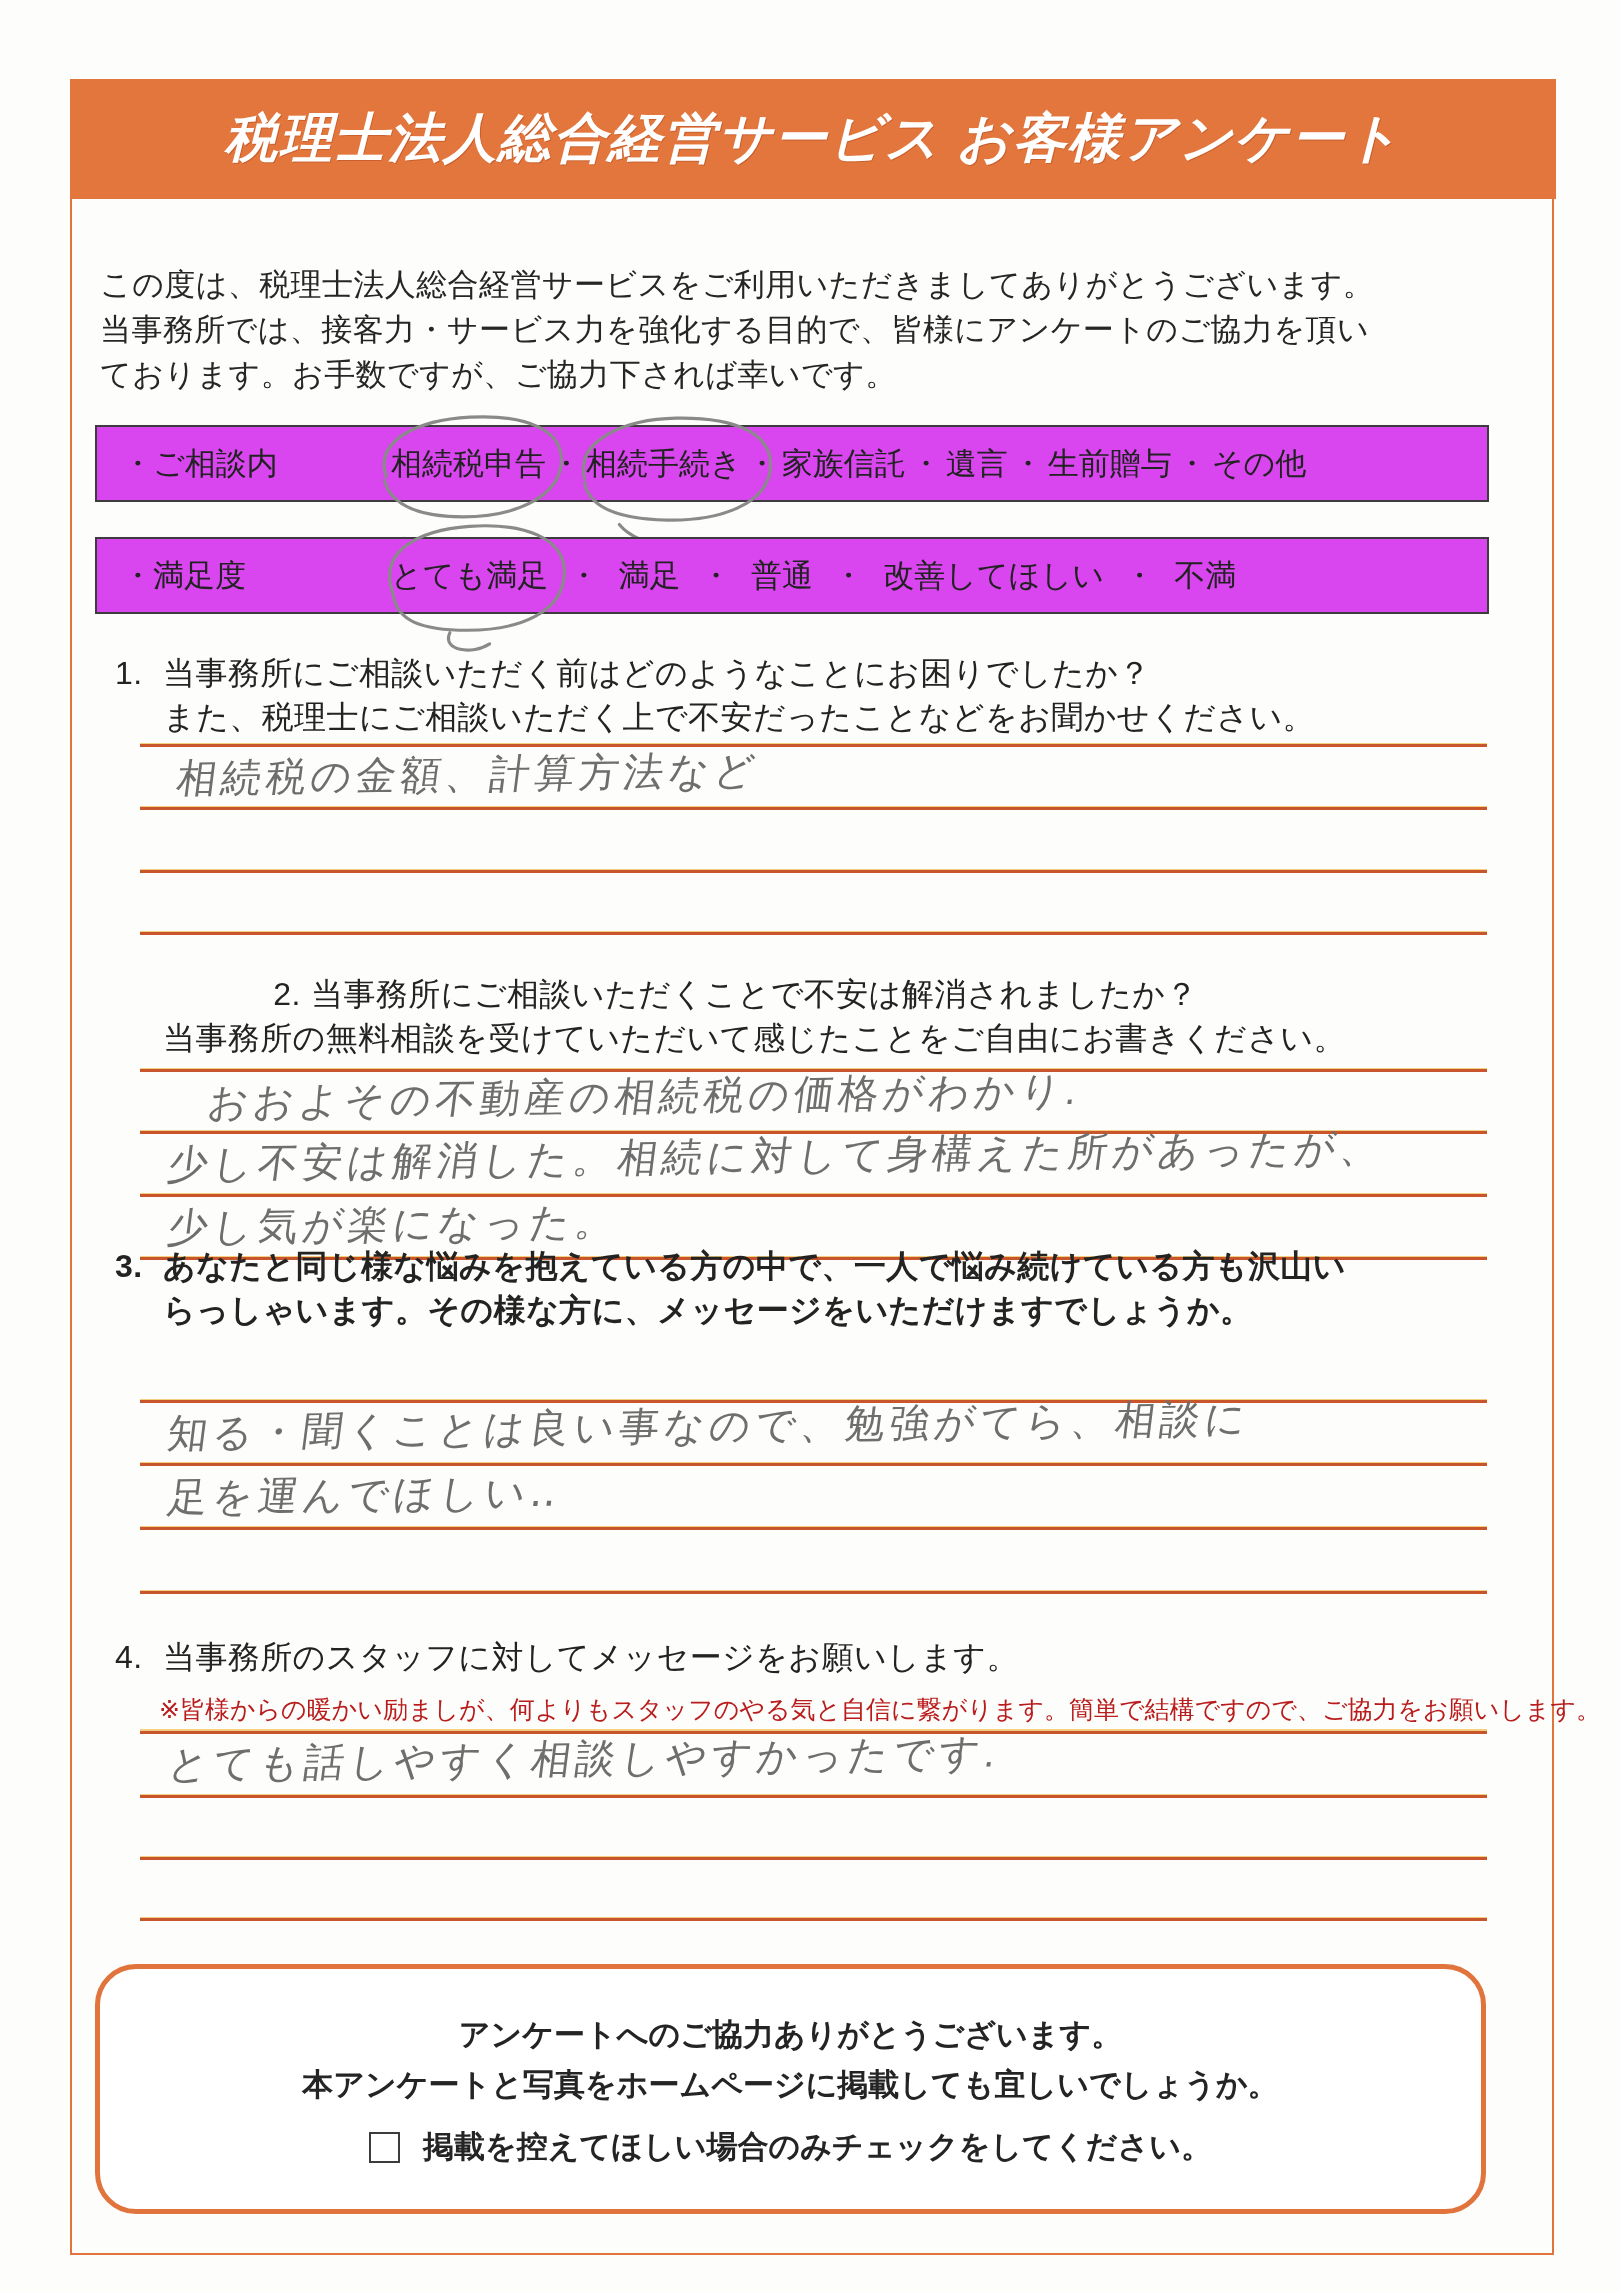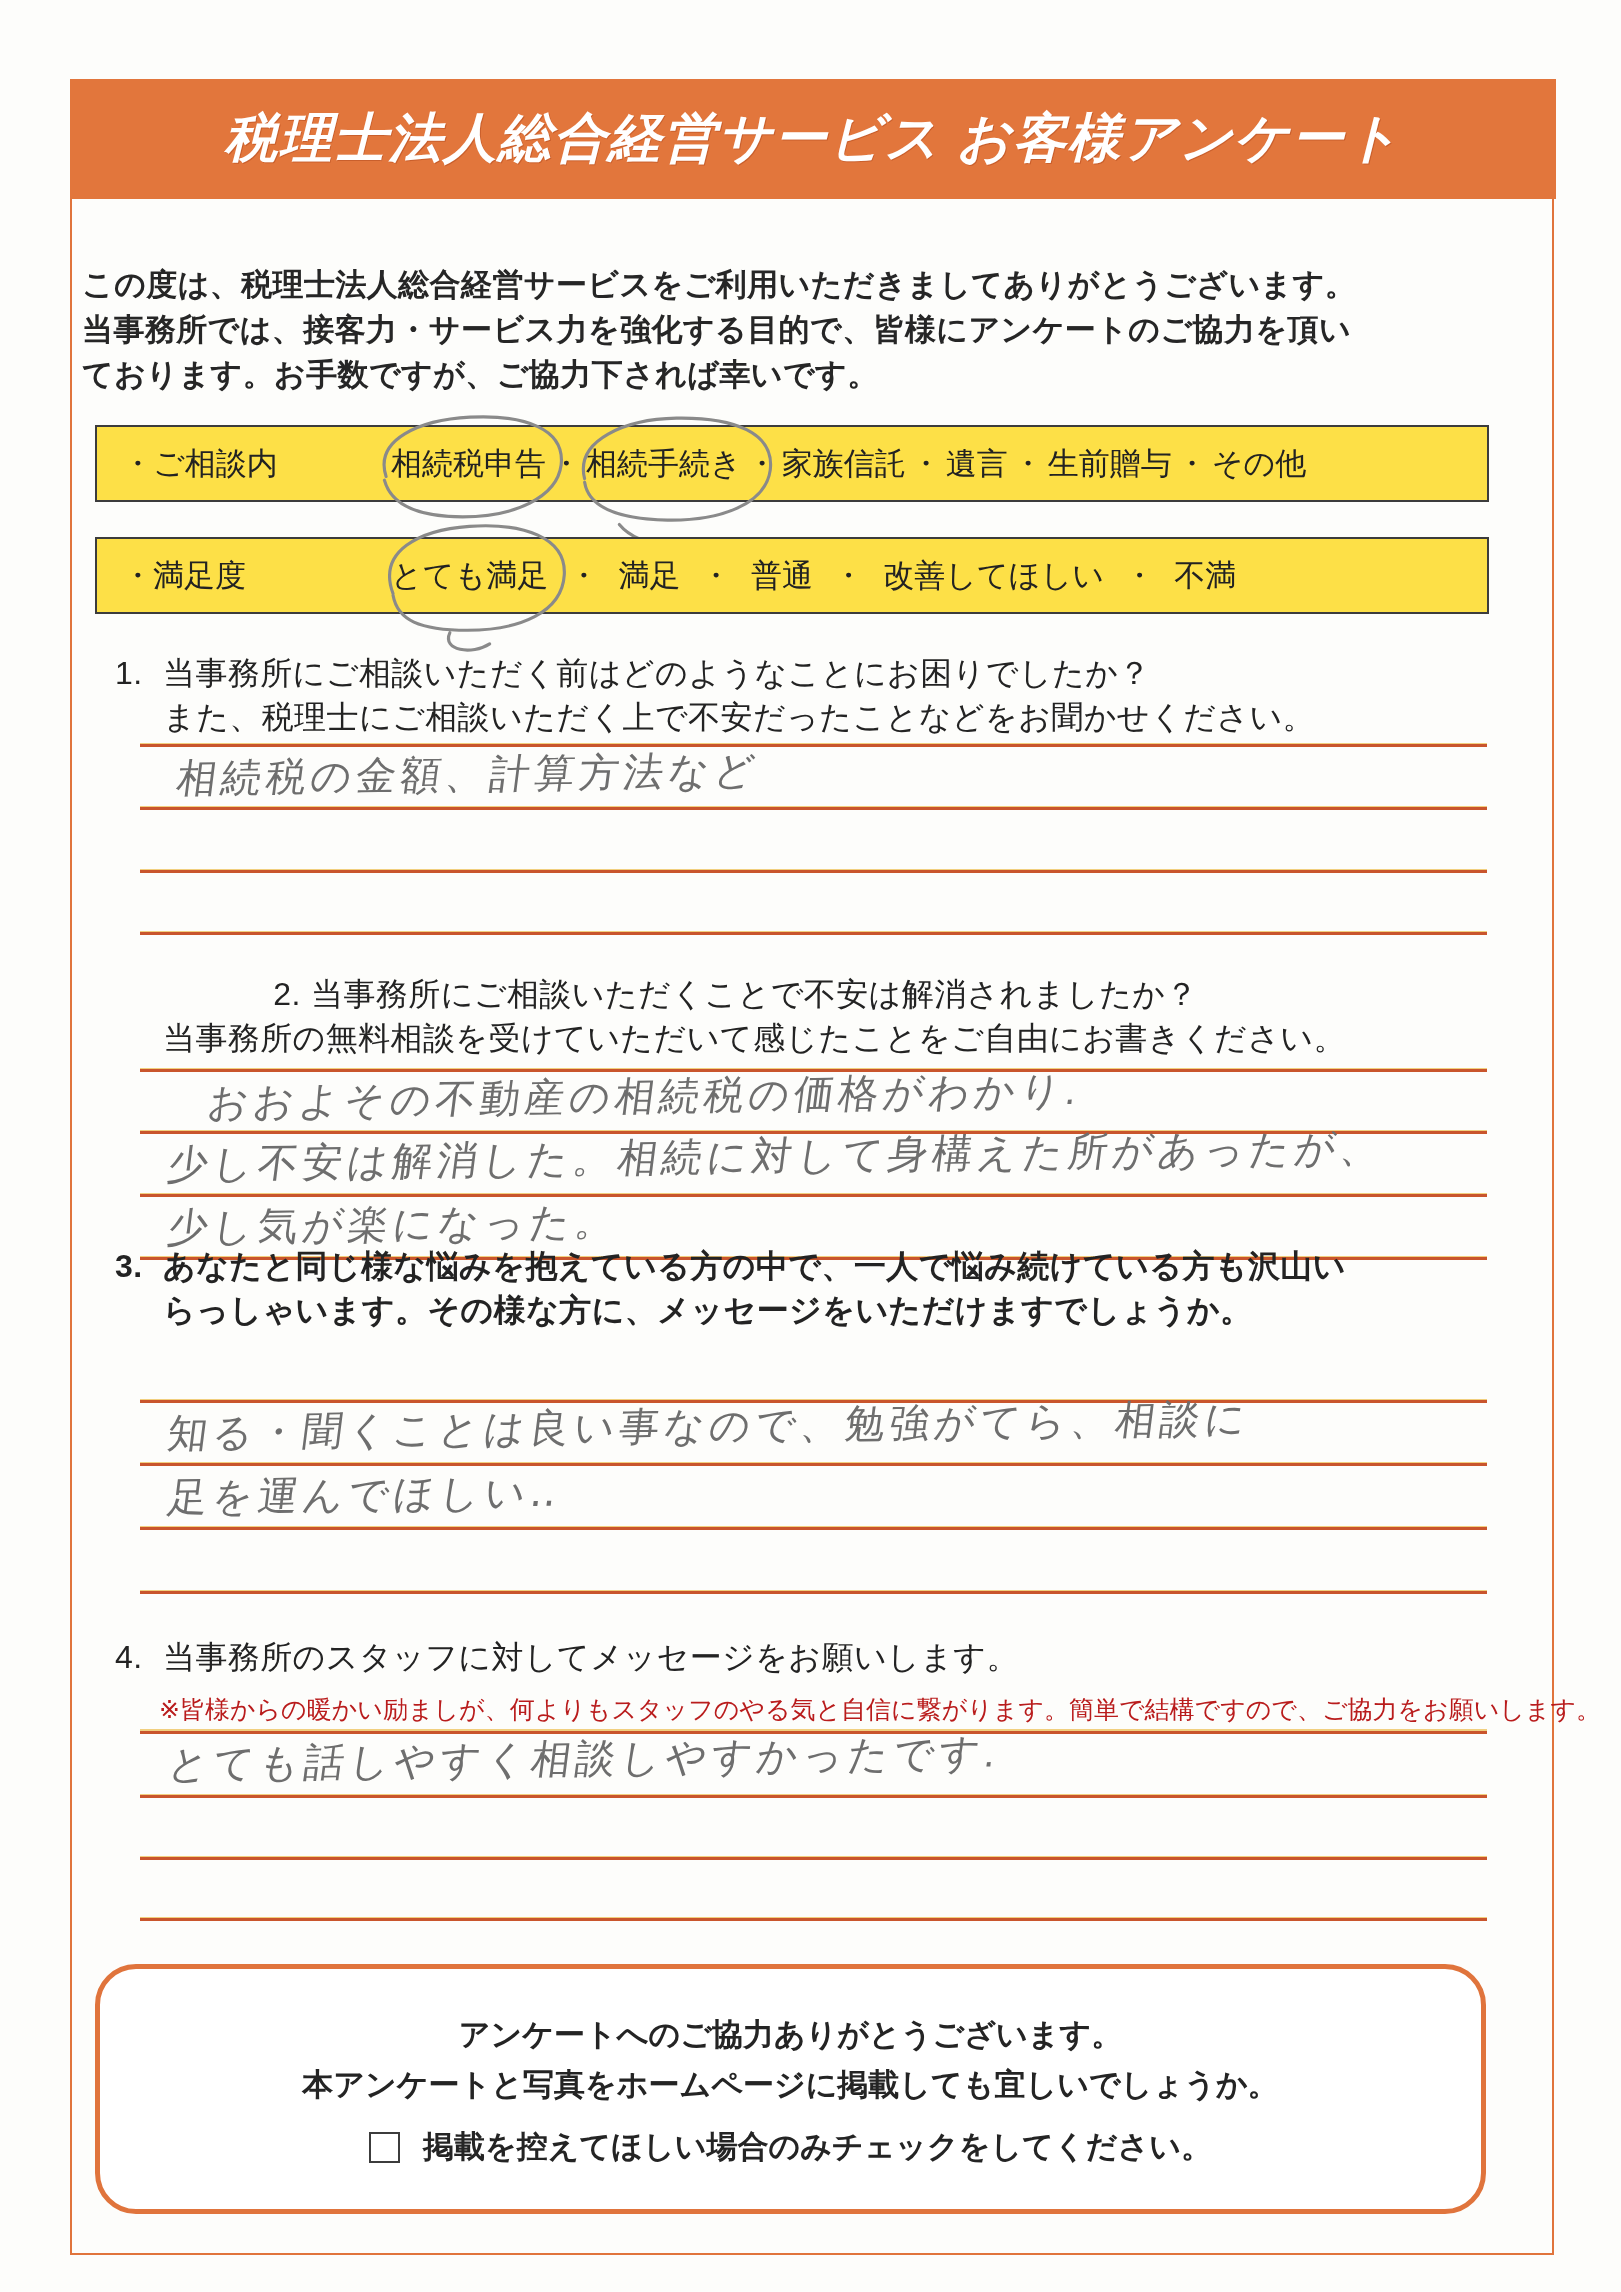--- a/index.html
+++ b/index.html
@@ -7,25 +7,25 @@
         font-family:"Liberation Sans","DejaVu Sans",sans-serif;color:#2b2b2b;overflow:hidden;}
   
   .frame{position:absolute;left:70px;top:79px;width:1480px;height:2174px;
          border-left:2.7px solid #e0743c;border-right:2.7px solid #e0743c;border-bottom:2.7px solid #e0743c;}
   
   .banner{position:absolute;left:70px;top:79px;width:1486px;height:120px;background:#e2763c;
           display:flex;align-items:center;justify-content:center;}
   .banner-title{color:#ffffff;font-size:53px;font-weight:bold;font-style:italic;
                 letter-spacing:1.8px;white-space:nowrap;text-shadow:0.9px 0.9px 0 #c95f2c;}
   
-  .intro{position:absolute;left:82px;top:262px;width:1379px;font-size:31px;line-height:45px;
-         letter-spacing:0.4px;color:#262626;font-weight:bold;}
+  .intro{position:absolute;left:100px;top:262px;width:1379px;font-size:31px;line-height:45px;
+         letter-spacing:0.4px;color:#262626;}
   
   .opt-box{position:absolute;left:95px;width:1390px;height:73px;border:2.7px solid #3c3c3c;
-           display:flex;align-items:center;font-size:31px;color:#222;background:#fde047;}
+           display:flex;align-items:center;font-size:31px;color:#222;background:#d946ef;}
   #consult-box{top:425px;}
   #satis-box{top:537px;}
   .opt-label{margin-left:25px;flex:0 0 269px;}
   .opts{display:flex;align-items:center;white-space:nowrap;}
   .opt{position:relative;}
   .sep{margin:0 4.5px;}
   .opts.wide .sep{margin:0 19.7px;}
   .hand-circle{position:absolute;pointer-events:none;}
   .hand-circle path{fill:none;stroke:#8a8a8a;stroke-width:3.5;stroke-linecap:round;}
   

